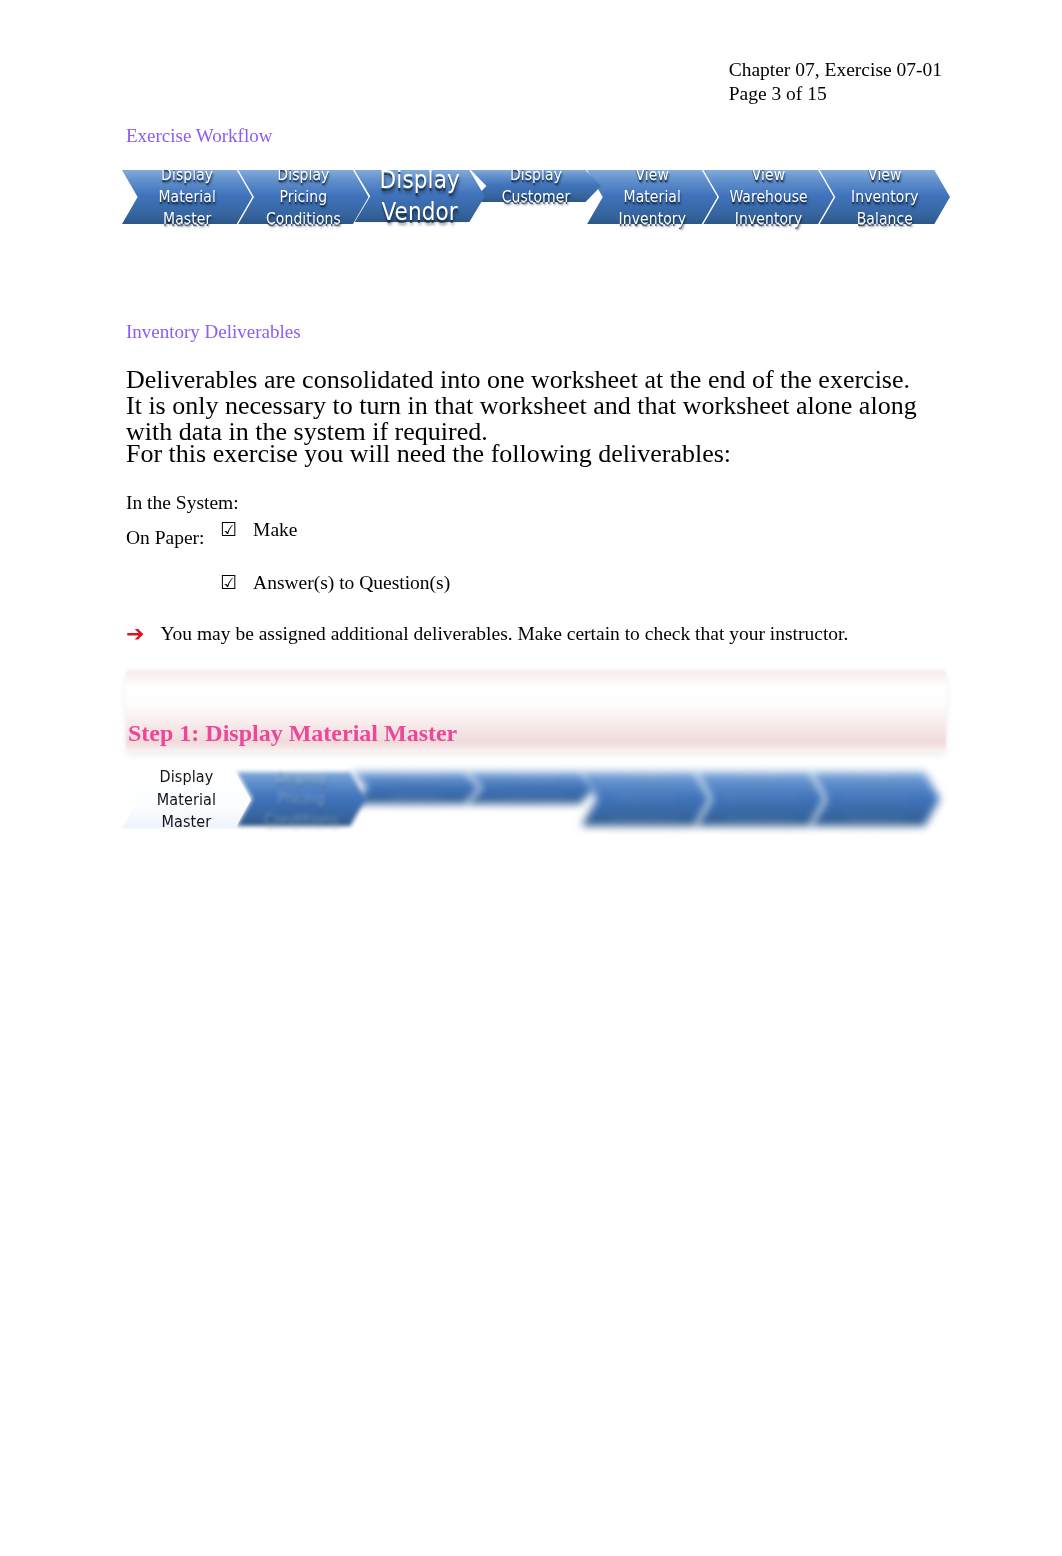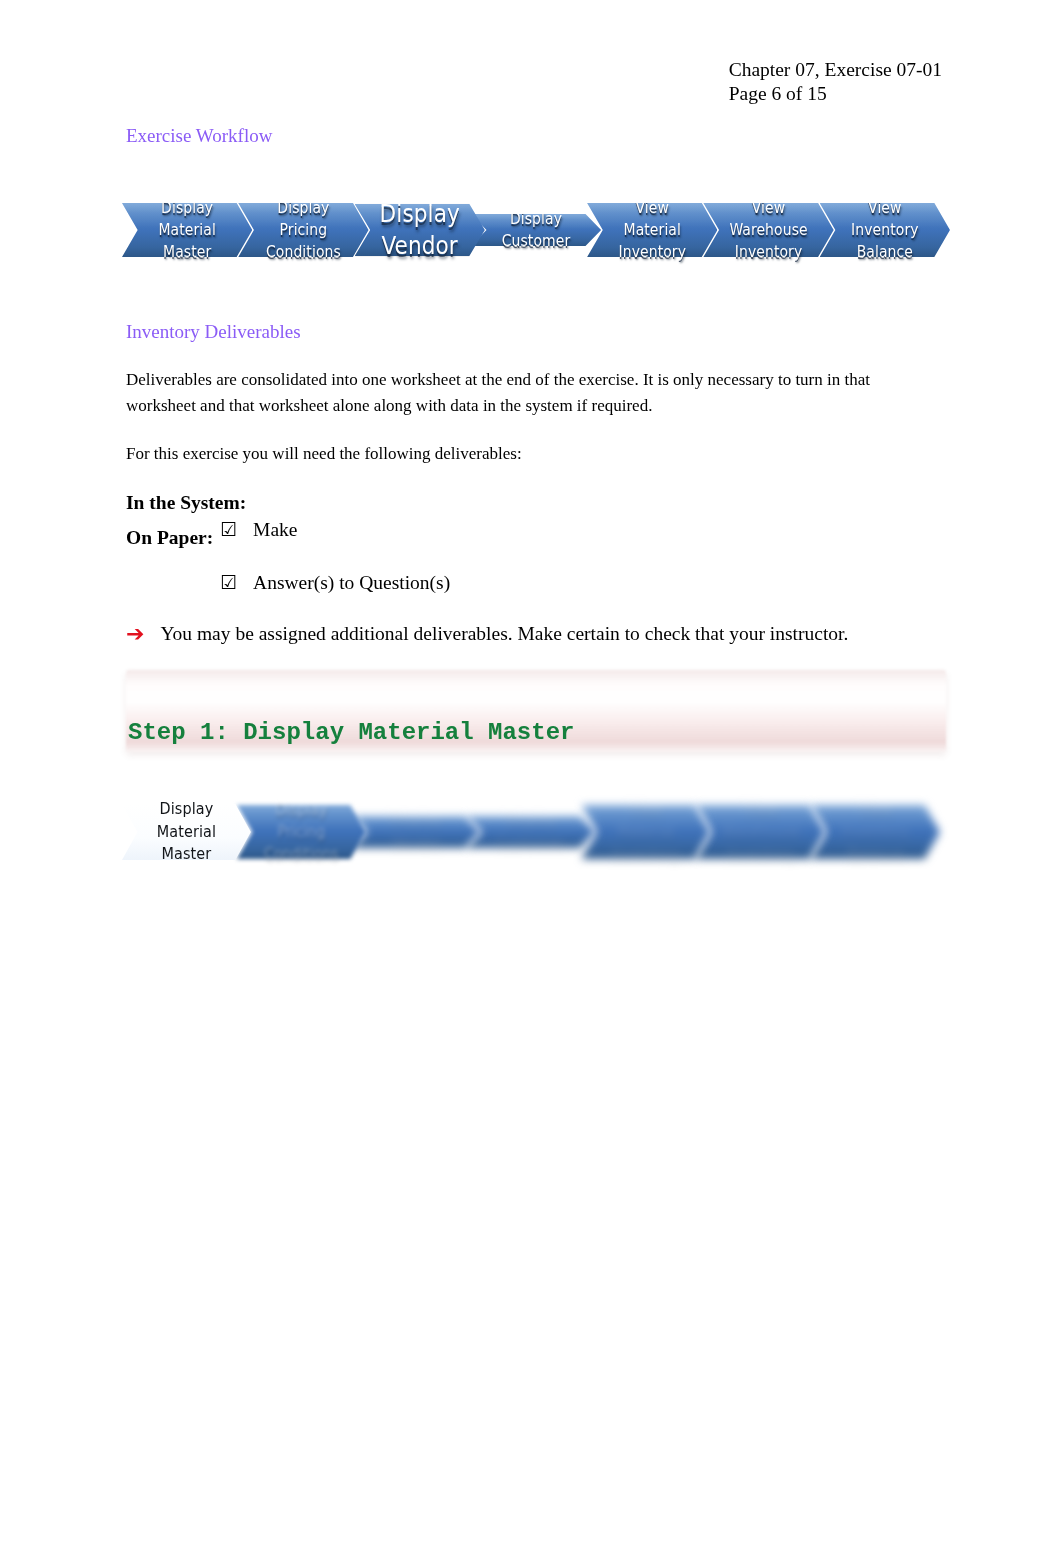--- a/index.html
+++ b/index.html
@@ -33,21 +33,21 @@
     font-size: 19px;
     line-height: 24px;
     color: #8b5cf6;
     white-space: nowrap;
   }
 
   
   .workflow {
     position: absolute;
     display: flex;
-    align-items: center;
+    align-items: flex-start;
   }
   .wf-main {
     left: 122px;
     top: 164px;
     width: 828px;
     height: 132px;
   }
   .wf-step {
     left: 122px;
     top: 766px;
@@ -125,30 +125,30 @@
   .wf-step .chev.dim { filter: blur(2.3px); }
   .wf-step .chev.dim .chev-label { opacity: 0.34; }
   .wf-step .chev.dim.dim2 { filter: blur(4.2px); }
   .wf-step .chev.dim.dim2 .chev-label { opacity: 0.16; }
 
   
   .body-text {
     position: absolute;
     left: 126px;
     width: 800px;
-    font-size: 17px;
+    font-size: 26px;
     line-height: 26px;
     color: #000;
   }
 
   .bold-label {
     position: absolute;
     left: 126px;
     font-size: 19.5px;
-    font-weight: bold;
+    font-weight: normal;
     line-height: 24px;
     color: #000;
   }
 
   .deliverable-row {
     position: absolute;
     left: 220px;
     display: flex;
     align-items: baseline;
     gap: 16px;
@@ -201,34 +201,34 @@
         rgba(238,216,216,0.95) 88%,
         rgba(246,235,235,0.55) 100%);
     border-radius: 3px;
     filter: blur(1.1px);
     box-shadow: 0 3px 7px rgba(120,60,60,0.10);
   }
   .step-title {
     position: absolute;
     left: 2px;
     bottom: 4px;
-    font-family: Liberation Mono, monospace;
+    font-family: Liberation Serif, serif;
     font-weight: bold;
     font-size: 24px;
     line-height: 30px;
-    color: #15803d;
+    color: #ec4899;
     white-space: nowrap;
   }
 </style>
 </head>
 <body>
 
 <div class="page-header">
   <div>Chapter 07, Exercise 07-01</div>
-  <div>Page 6 of 15</div>
+  <div>Page 3 of 15</div>
 </div>
 
 <div class="section-label" style="top:124px;">Exercise Workflow</div>
 
 <div class="workflow wf-main" id="workflow-main">
     <div class="chev" style="z-index: 20;">
       <div class="chev-shape"></div>
       <div class="chev-label">Display
 Material
 Master</div>

